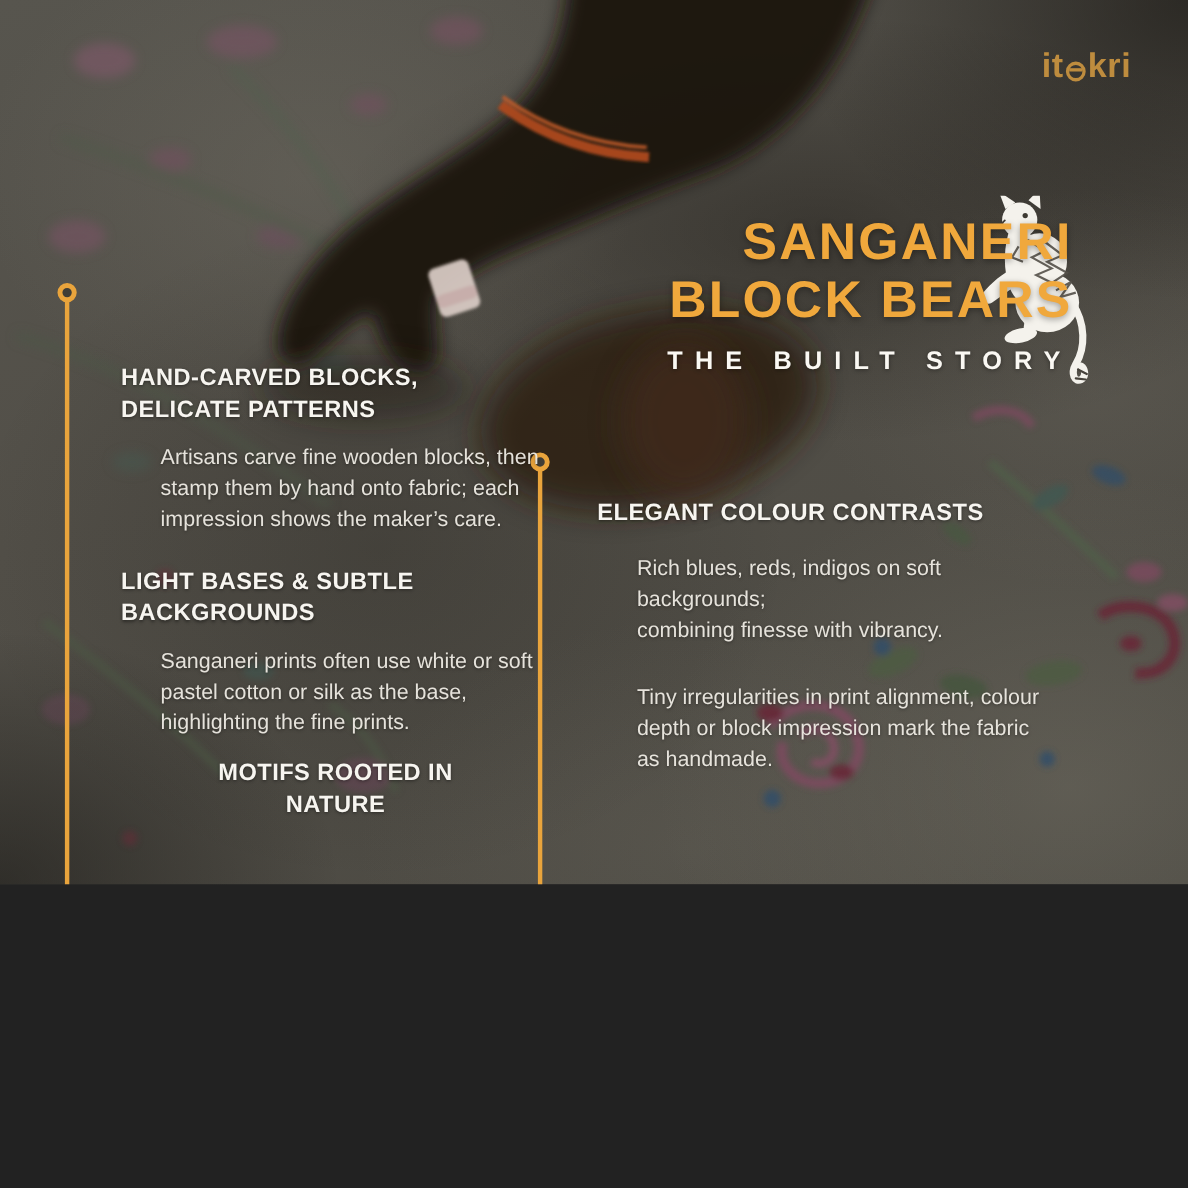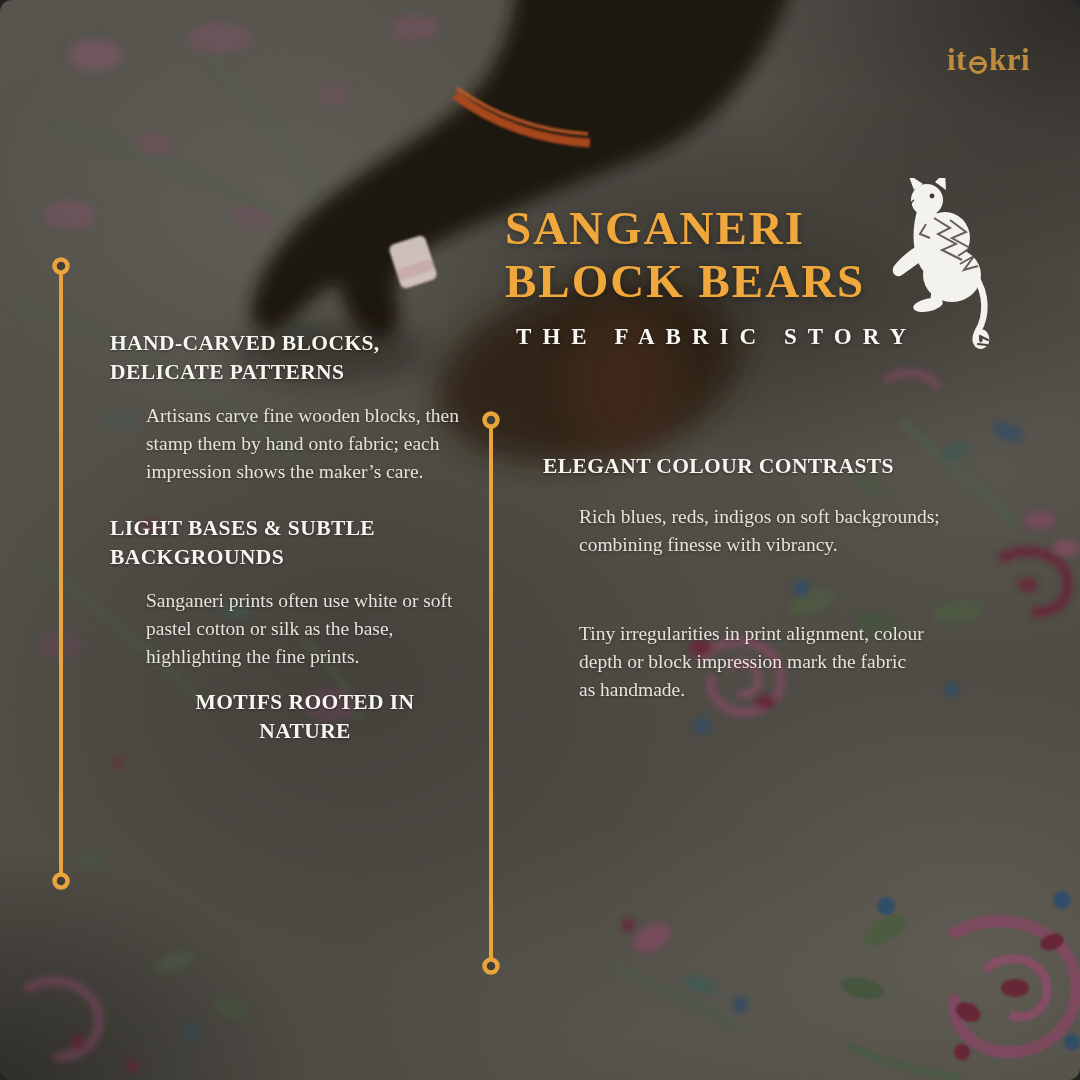--- a/index.html
+++ b/index.html
@@ -1,20 +1,19 @@
 <!DOCTYPE html>
 <html><head>
 <meta charset="utf-8">
 <style>
   html,body{margin:0;padding:0;background:#222;}
   .canvas{
-    position:relative;width:1080px;height:1080px;overflow:hidden;
-    font-family:Liberation Serif, serif;
+    position:relative;width:1080px;height:804px;overflow:hidden;
+    font-family:Liberation Sans, sans-serif;
     background:linear-gradient(160deg,#57554e 0%,#524f48 42%,#4b4942 100%);
-    border-radius:12px;
   }
   
   .bg-zones{
     position:absolute;inset:0;
     background:
       radial-gradient(430px 330px at 26% 20%, rgba(128,124,113,.26), transparent 70%),
       radial-gradient(520px 400px at 90% 89%, rgba(138,134,121,.30), transparent 72%),
       radial-gradient(430px 300px at 58% 96%, rgba(124,120,109,.20), transparent 70%),
       radial-gradient(360px 260px at 92% 44%, rgba(122,118,108,.18), transparent 70%),
       radial-gradient(500px 380px at 100% 0%, rgba(16,14,11,.58), transparent 72%),
@@ -28,21 +27,21 @@
     position:absolute;left:947px;top:44px;display:flex;align-items:flex-end;
     color:#be8c3e;font-weight:700;font-size:31px;letter-spacing:.5px;line-height:1;
   }
   .logo-o{
     display:inline-block;width:12px;height:12px;border:3.5px solid #be8c3e;
     border-radius:50%;margin:0 2px 1px 2px;position:relative;
   }
   .logo-o::after{
     content:"";position:absolute;left:0;right:0;top:3px;height:2.5px;background:#be8c3e;
   }
-  .title-block{position:absolute;left:505px;top:202px;width:470px;text-align:left;}
+  .title-block{position:absolute;left:505px;top:192px;width:470px;text-align:right;}
   .title{
     color:#f0a83c;font-weight:700;font-size:47px;line-height:53px;letter-spacing:2px;
     text-shadow:0 2px 6px rgba(0,0,0,.35);
   }
   .subtitle{
     margin-top:16px;color:#faf8f3;font-weight:700;font-size:23px;
     letter-spacing:.48em;padding-left:.48em;
     text-shadow:0 1px 4px rgba(0,0,0,.4);
   }
   
@@ -242,21 +241,21 @@
     <span>it</span>
       <span class="logo-o"></span>
       <span>kri</span>
   </div>
 
   <div class="title-block">
     <div class="title">
       <div>SANGANERI</div>
       <div>BLOCK BEARS</div>
     </div>
-    <div class="subtitle">THE FABRIC STORY</div>
+    <div class="subtitle">THE BUILT STORY</div>
   </div>
 
   <div class="section sec-l1">
     <div class="sec-heading">HAND-CARVED BLOCKS,
 DELICATE PATTERNS</div>
     <div class="sec-body">Artisans carve fine wooden blocks, then
 stamp them by hand onto fabric; each
 impression shows the maker’s care.</div>
   </div>
   <div class="section sec-l2">

